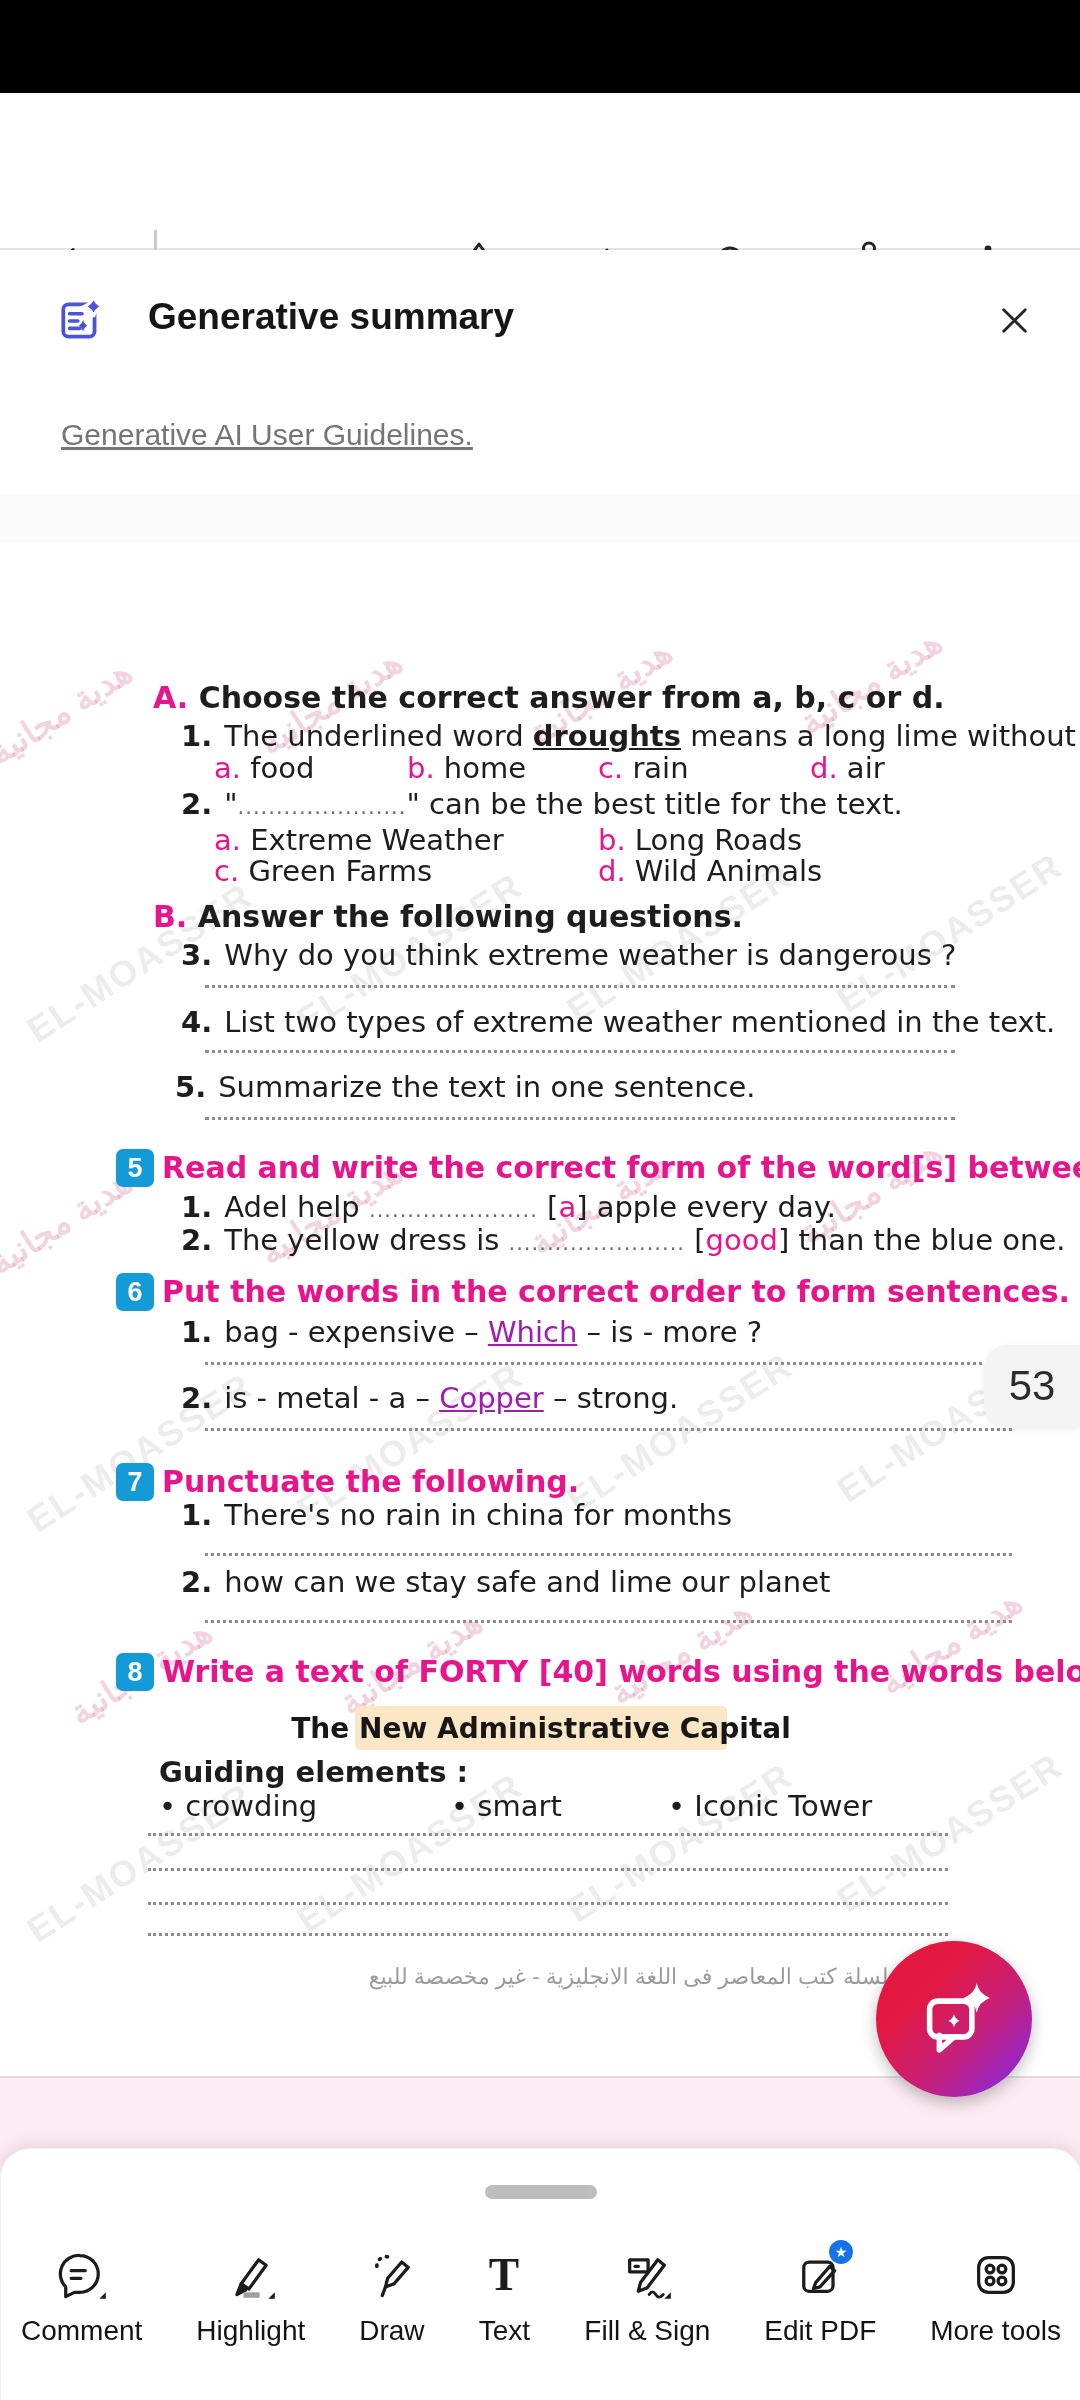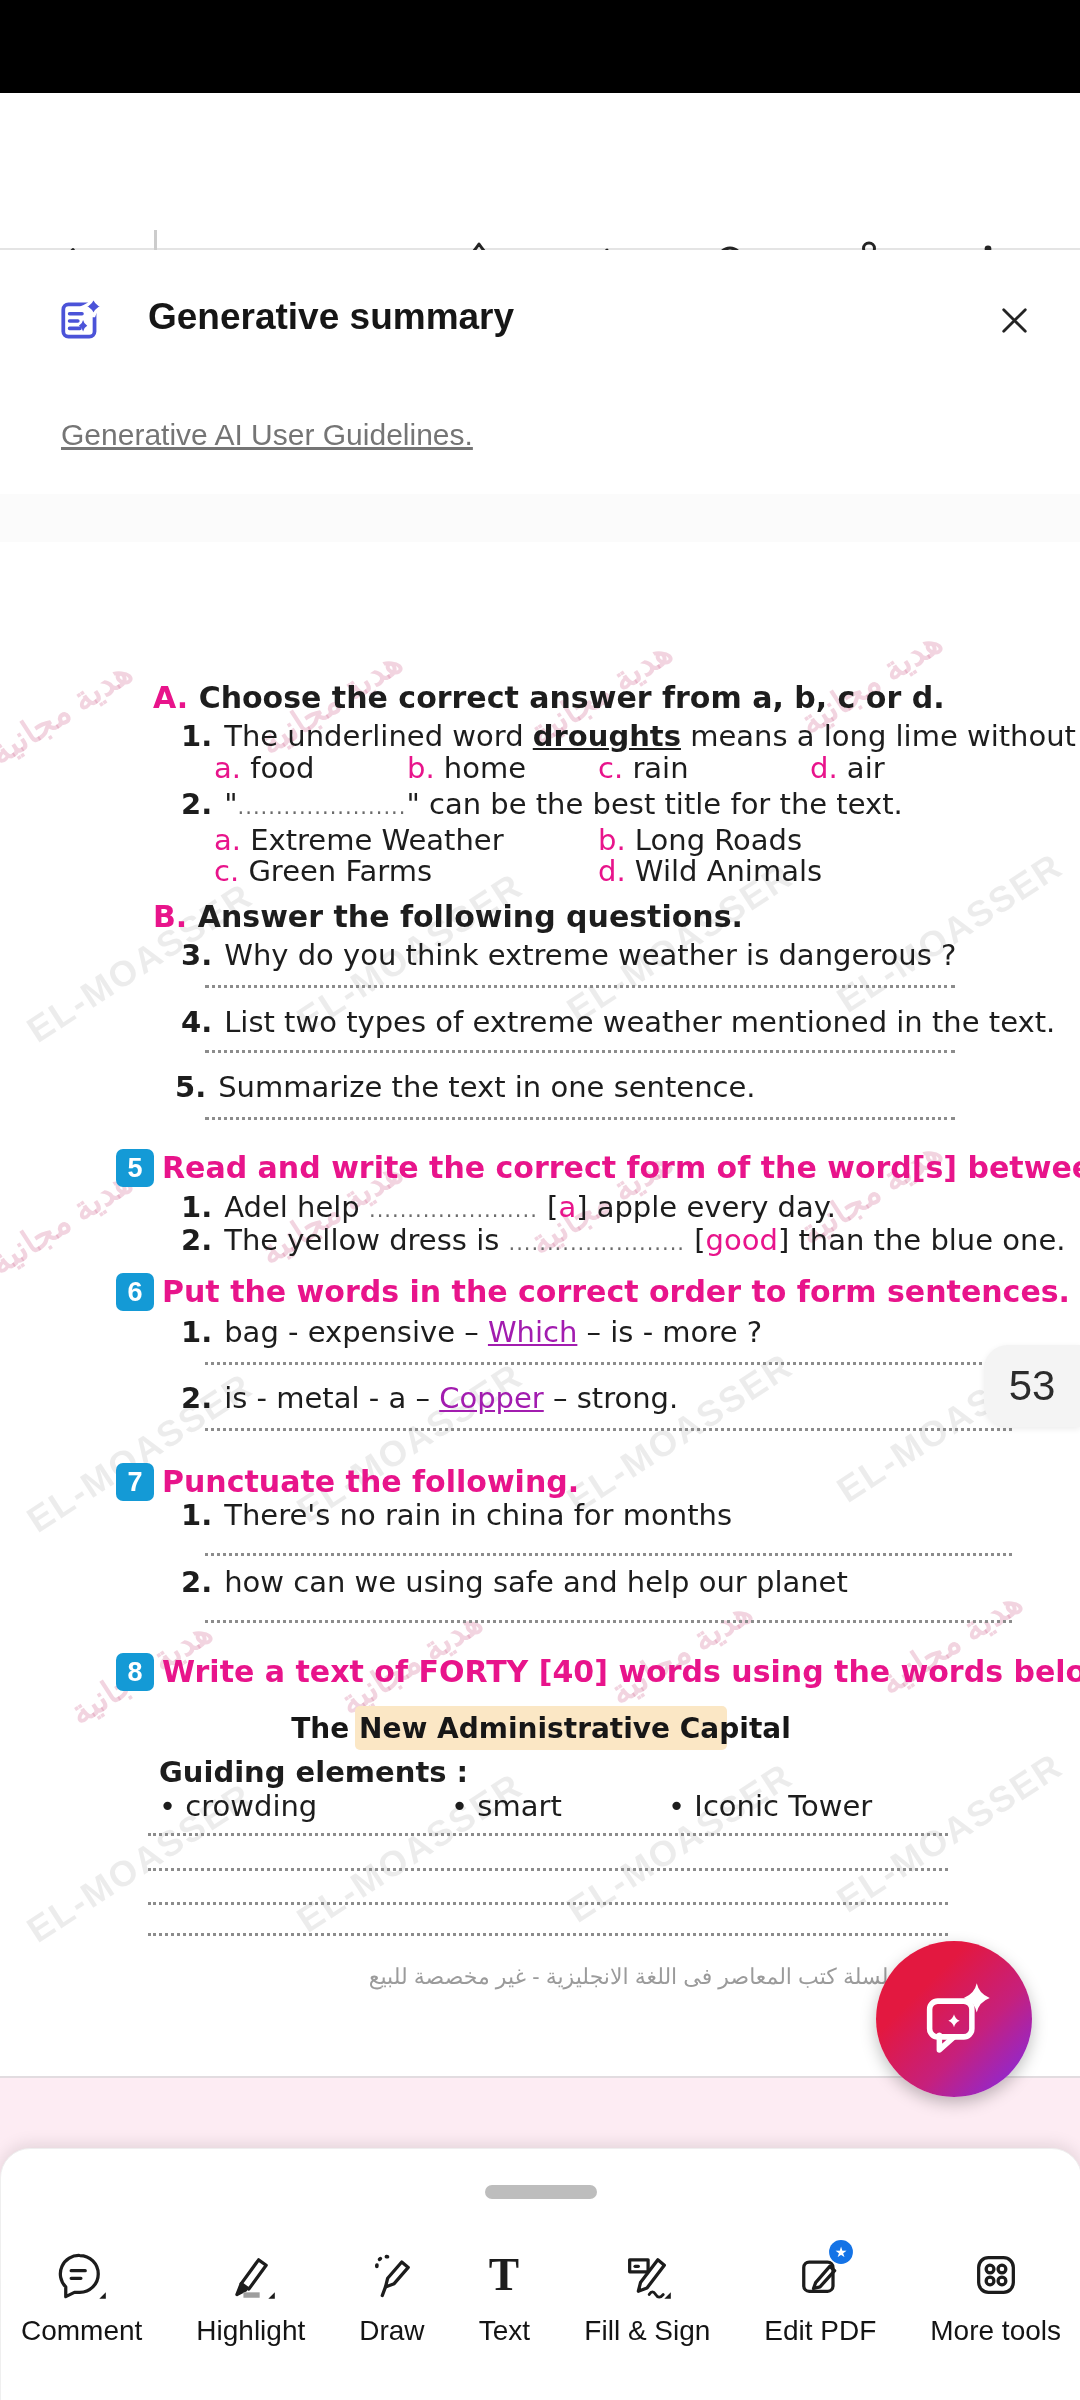--- a/index.html
+++ b/index.html
@@ -228,21 +228,21 @@
   </div>
   <div class="ans" style="left:205px;top:866px;width:807px;"></div>
 
   <div class="badge" style="top:921px;">7</div>
   <div class="line mag-head" style="left:162px;top:919px;">Punctuate the following.</div>
   <div class="line" style="left:181px;top:952px;">
     <span class="qnum">1.</span><span>There's no rain in china for months</span>
   </div>
   <div class="ans" style="left:205px;top:991px;width:807px;"></div>
   <div class="line" style="left:181px;top:1019px;">
-    <span class="qnum">2.</span><span>how can we using safe and help our planet</span>
+    <span class="qnum">2.</span><span>how can we stay safe and lime our planet</span>
   </div>
   <div class="ans" style="left:205px;top:1058px;width:807px;"></div>
 
   <div class="badge" style="top:1111px;">8</div>
   <div class="line mag-head" style="left:162px;top:1109px;">Write a text of FORTY [40] words using the words below.</div>
   <div class="topic-box">The New Administrative Capital</div>
   <div class="line bold" style="left:159px;top:1209px;">Guiding elements :</div>
   <div>
     <div class="line" style="left:159px;top:1243px;"><span>•</span> <span>crowding</span></div>
     <div class="line" style="left:443px;top:1243px;margin-left:8px;"><span>•</span> <span>smart</span></div>

